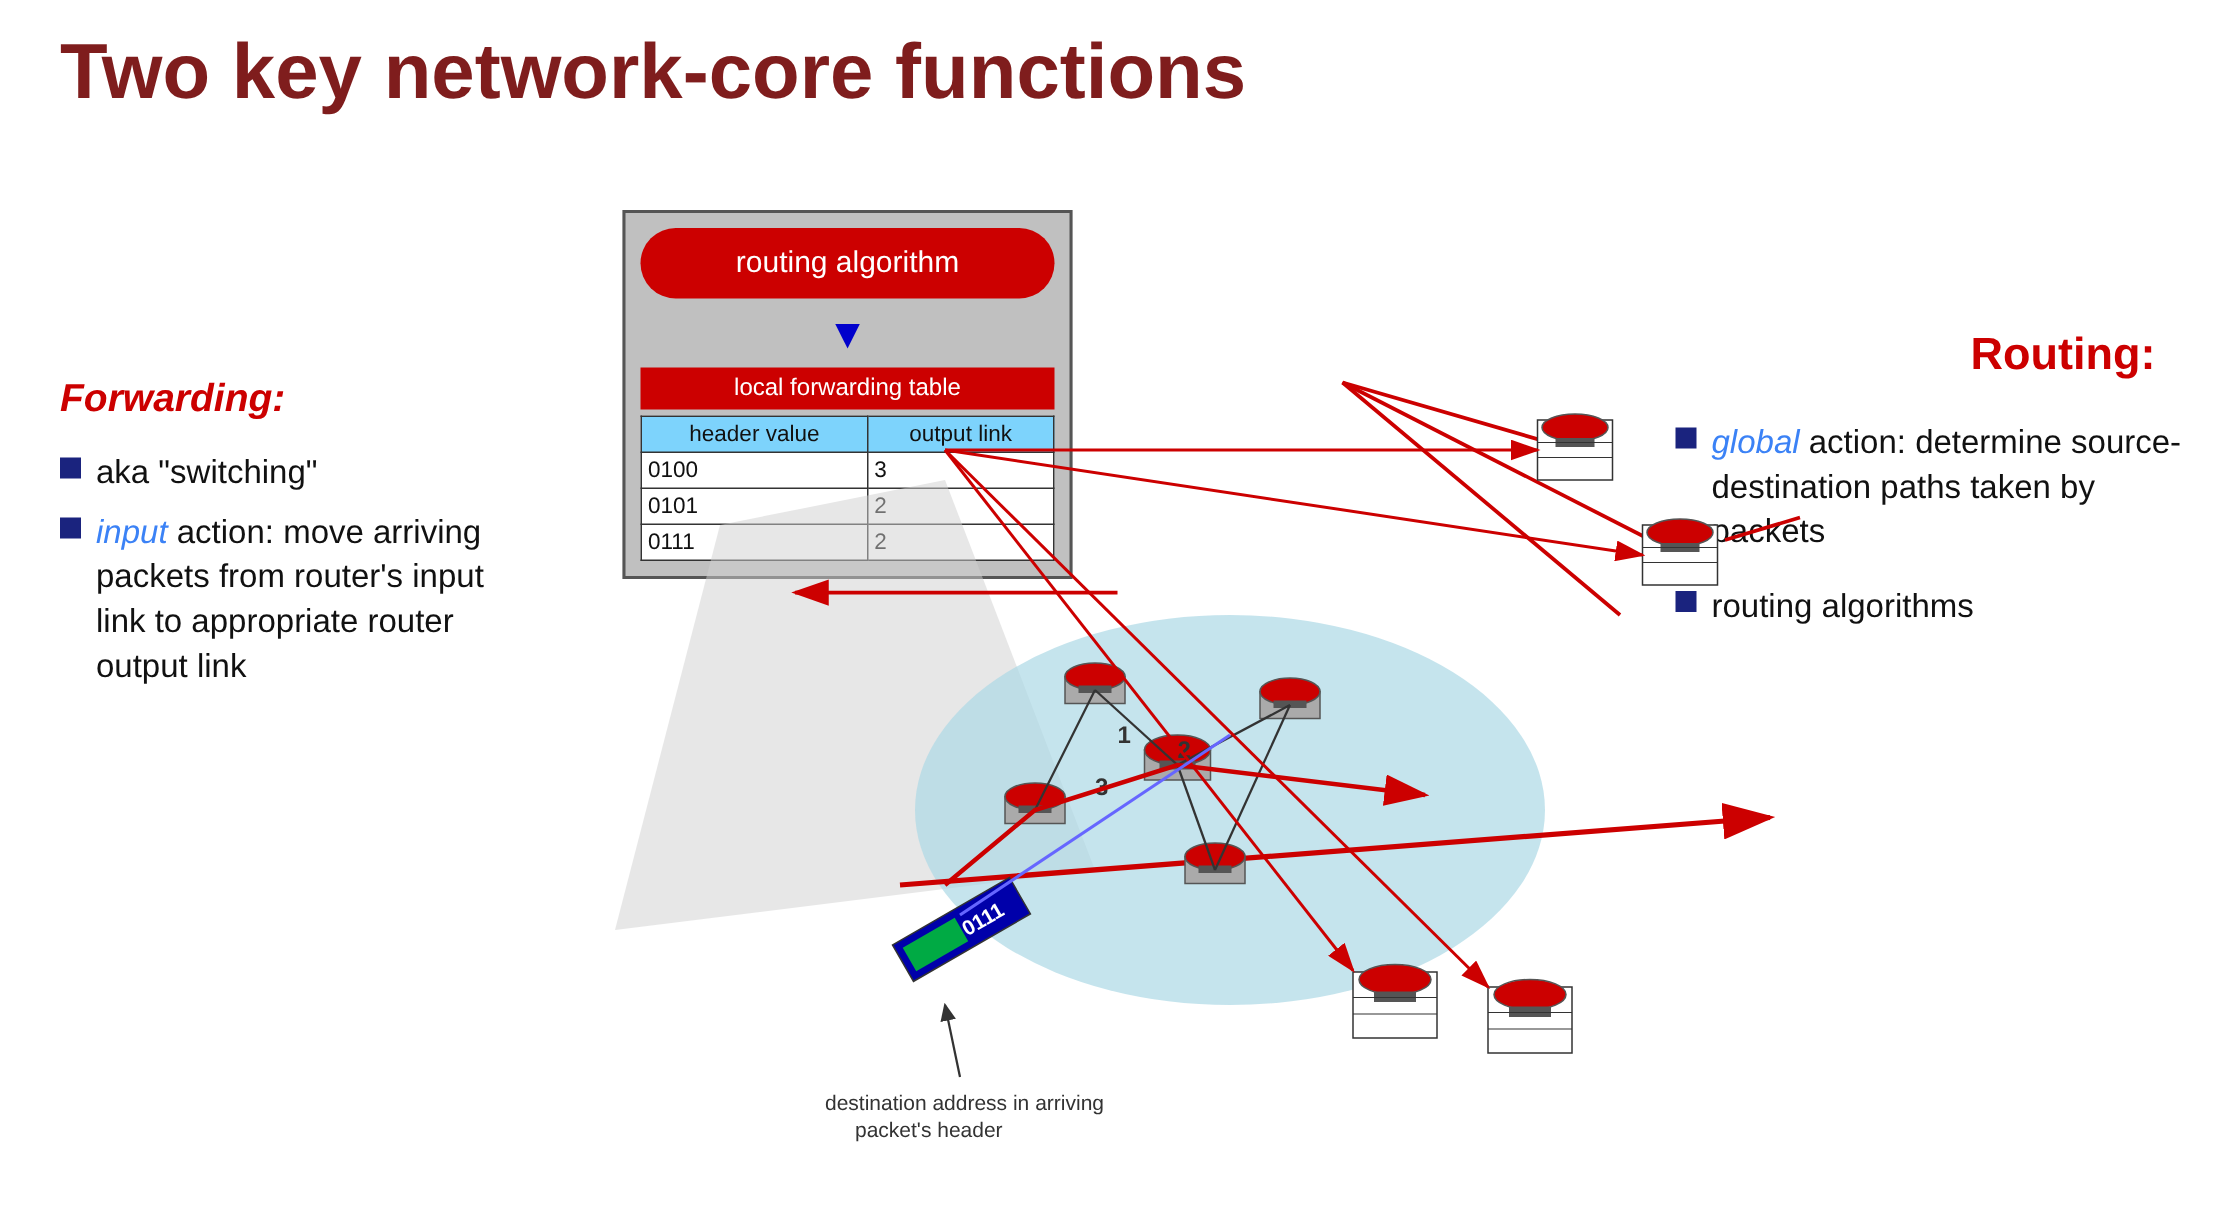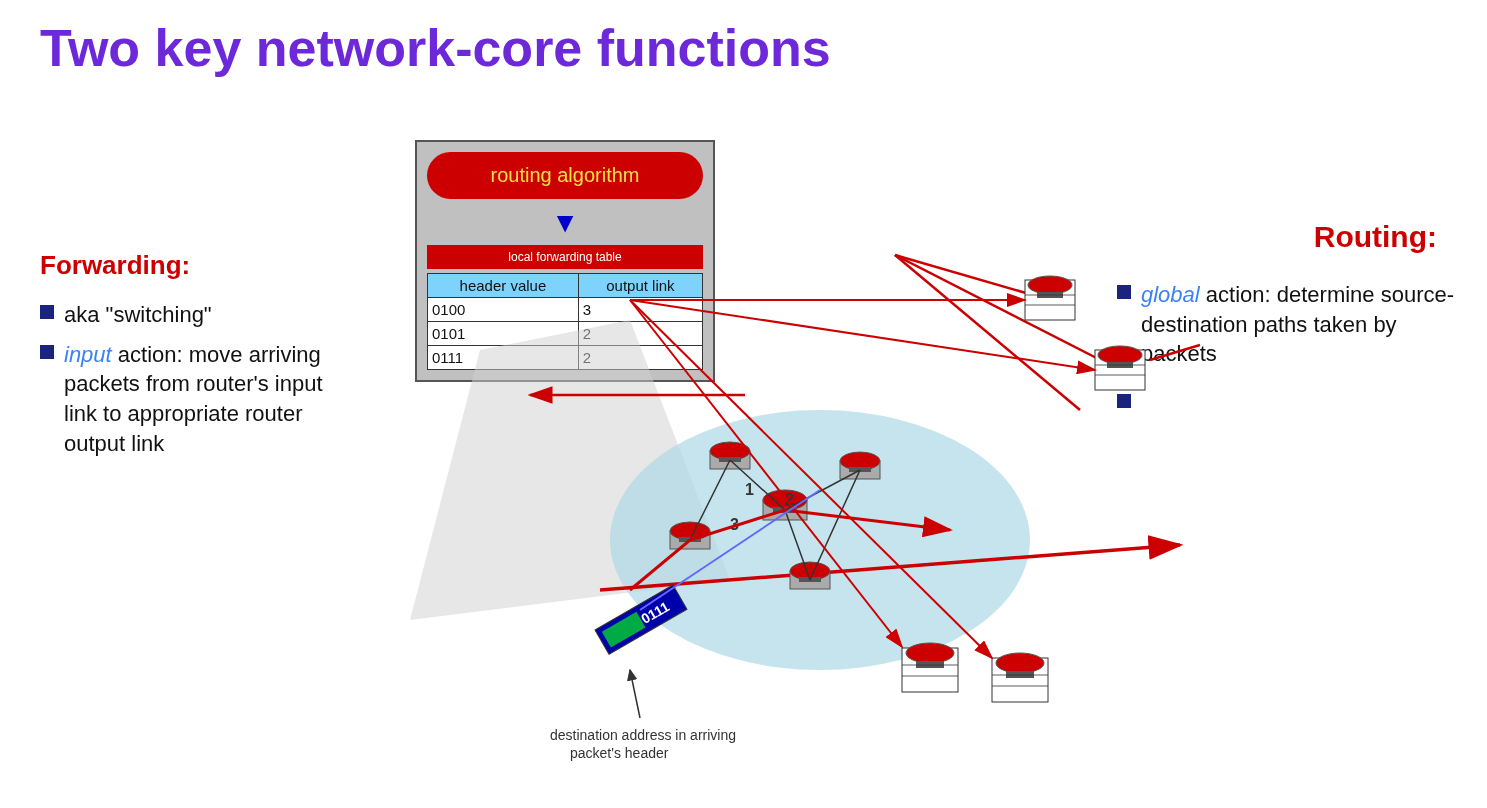--- a/index.html
+++ b/index.html
@@ -10,31 +10,32 @@
       font-family: Arial, sans-serif;
       overflow: hidden;
       position: relative;
     }
 
     .page-title {
       position: absolute;
       top: 18px;
       left: 40px;
       font-size: 52px;
-      color: #6d28d9;
+      color: #7f1d1d;
       font-weight: bold;
     }
 
     
     .forwarding-label {
       position: absolute;
       top: 250px;
       left: 40px;
       font-size: 26px;
       color: #cc0000;
+      font-style: italic;
       font-weight: bold;
     }
 
     .forwarding-bullets {
       position: absolute;
       top: 300px;
       left: 40px;
       width: 320px;
     }
 
@@ -65,41 +66,41 @@
       top: 140px;
       left: 415px;
       width: 300px;
       background: #c0c0c0;
       border: 2px solid #555;
       padding: 10px;
     }
 
     .routing-oval {
       background: #cc0000;
-      color: #fde047;
+      color: #ffffff;
       text-align: center;
       border-radius: 40px;
       padding: 12px 20px;
       font-size: 20px;
       margin-bottom: 8px;
     }
 
     .blue-arrow-down {
       text-align: center;
       font-size: 28px;
       color: #0000cc;
       margin-bottom: 6px;
     }
 
     .forwarding-table {
       background: #cc0000;
       color: white;
       text-align: center;
       padding: 5px;
-      font-size: 12px;
+      font-size: 16px;
       margin-bottom: 4px;
     }
 
     .table-inner {
       background: white;
       width: 100%;
       border-collapse: collapse;
     }
 
     .table-inner th {
@@ -200,20 +201,21 @@
 
 <div class="routing-bullets">
   <div class="bullet-item">
     <span class="bullet-square"></span>
     <span>
       <span class="italic-red">global</span> action: determine source-destination paths taken by packets
     </span>
   </div>
   <div class="bullet-item">
     <span class="bullet-square"></span>
+    <span>routing algorithms</span>
   </div>
 </div>
 
 <svg class="diagram-svg" viewBox="0 0 900 700">
 
   <polygon points="150,250 300,220 400,480 80,520" fill="#d0d0d0" opacity="0.5"></polygon>
 
   <ellipse cx="490" cy="440" rx="210" ry="130" fill="#add8e6" opacity="0.7"></ellipse>
 
   <line x1="565" y1="155" x2="720" y2="200" stroke="#cc0000" stroke-width="2.5"></line>

